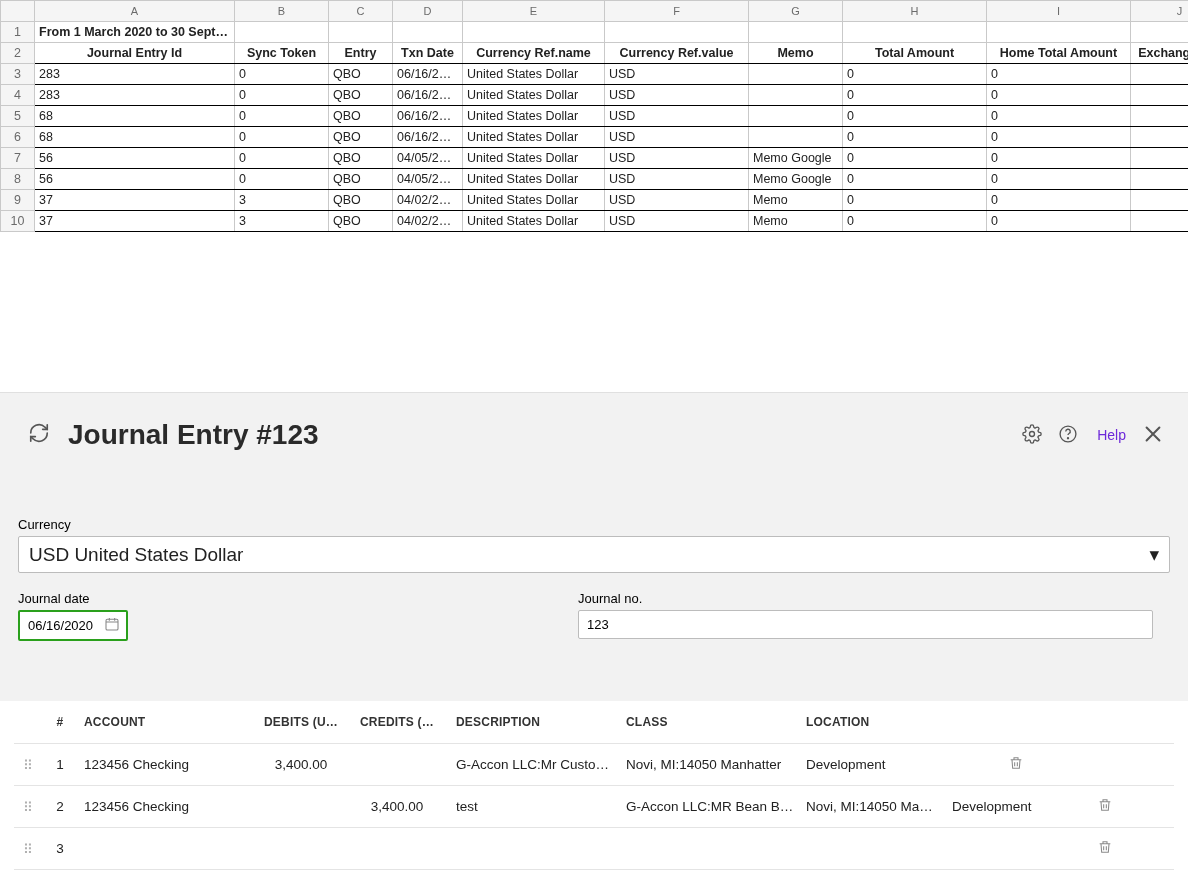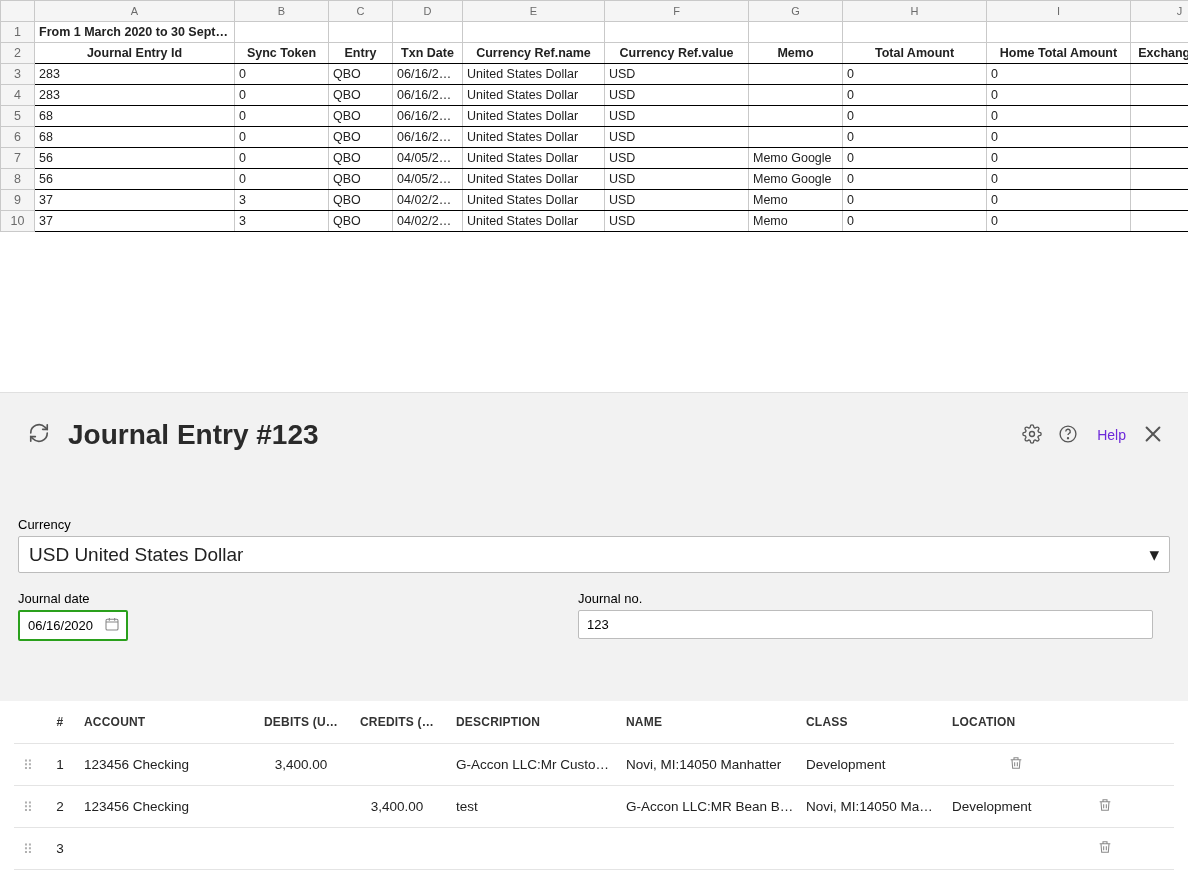--- a/index.html
+++ b/index.html
@@ -402,21 +402,20 @@
   </div>
 
   <div class="grid">
     <div class="grid-row head">
       <div></div>
       <div class="num-col">#</div>
       <div>ACCOUNT</div>
       <div class="amt-col">DEBITS (USD)</div>
       <div class="amt-col">CREDITS (USD)</div>
       <div>DESCRIPTION</div>
-      <div>NAME</div>
       <div>CLASS</div>
       <div>LOCATION</div>
       <div></div>
     </div>
     <div id="grid-body">
         <div class="grid-row">
     <div class="drag-handle">⠿</div>
     <div class="num-col">1</div>
     <div>123456 Checking</div>
     <div class="amt-col">3,400.00</div>

